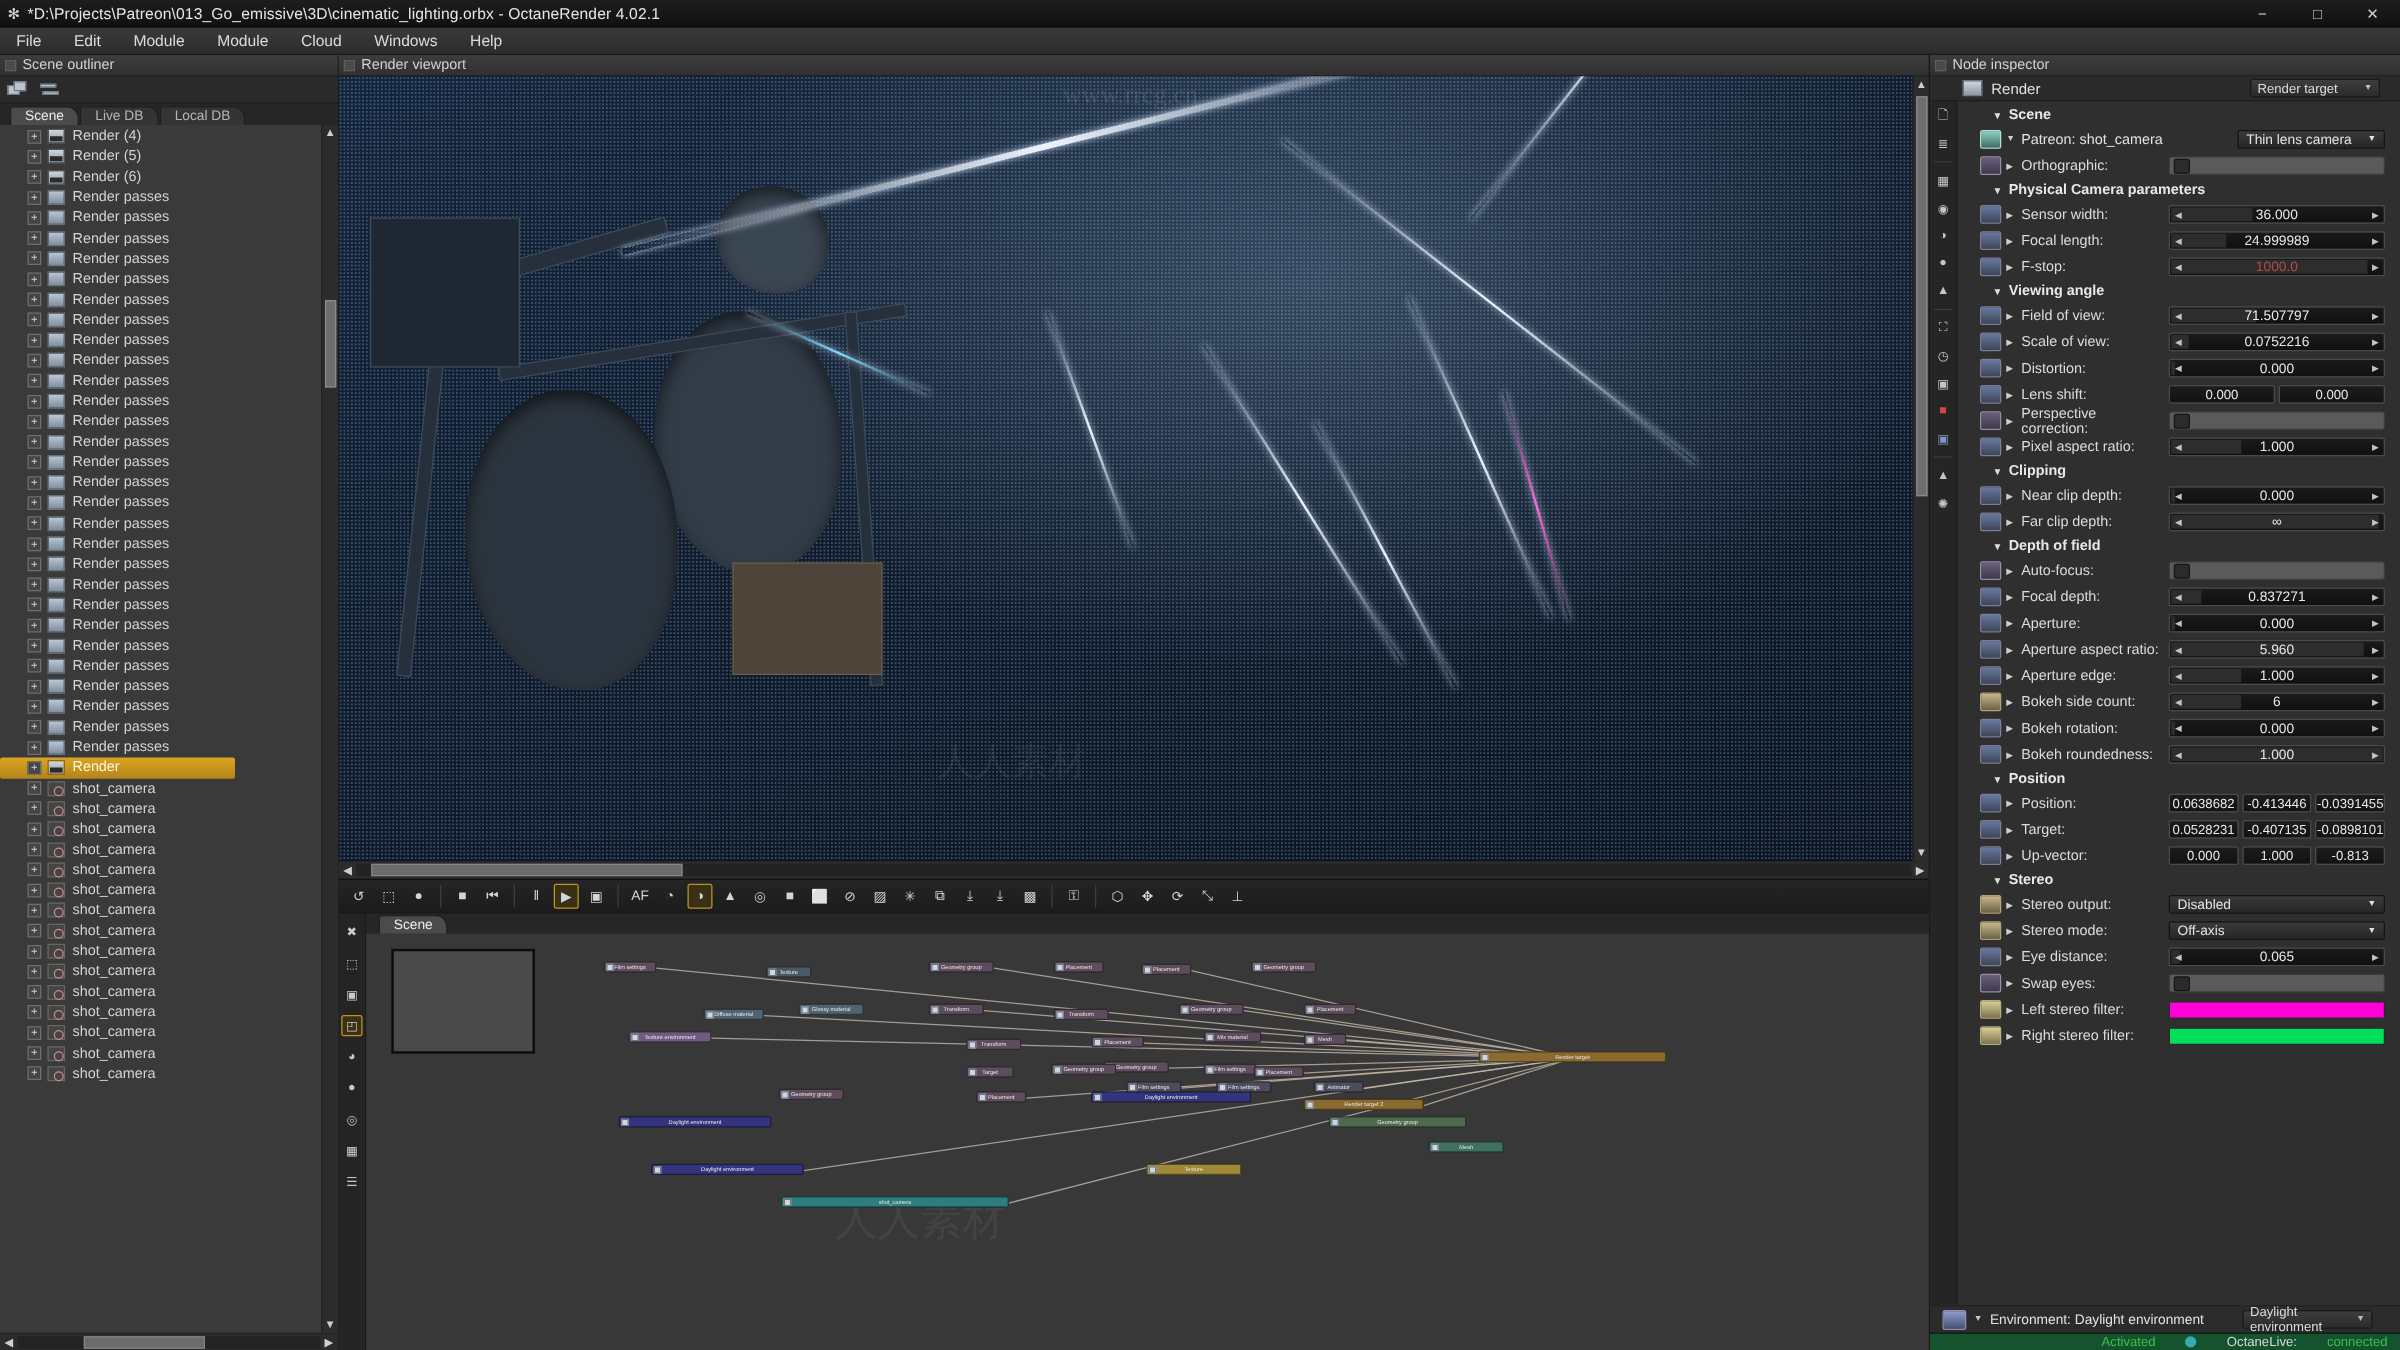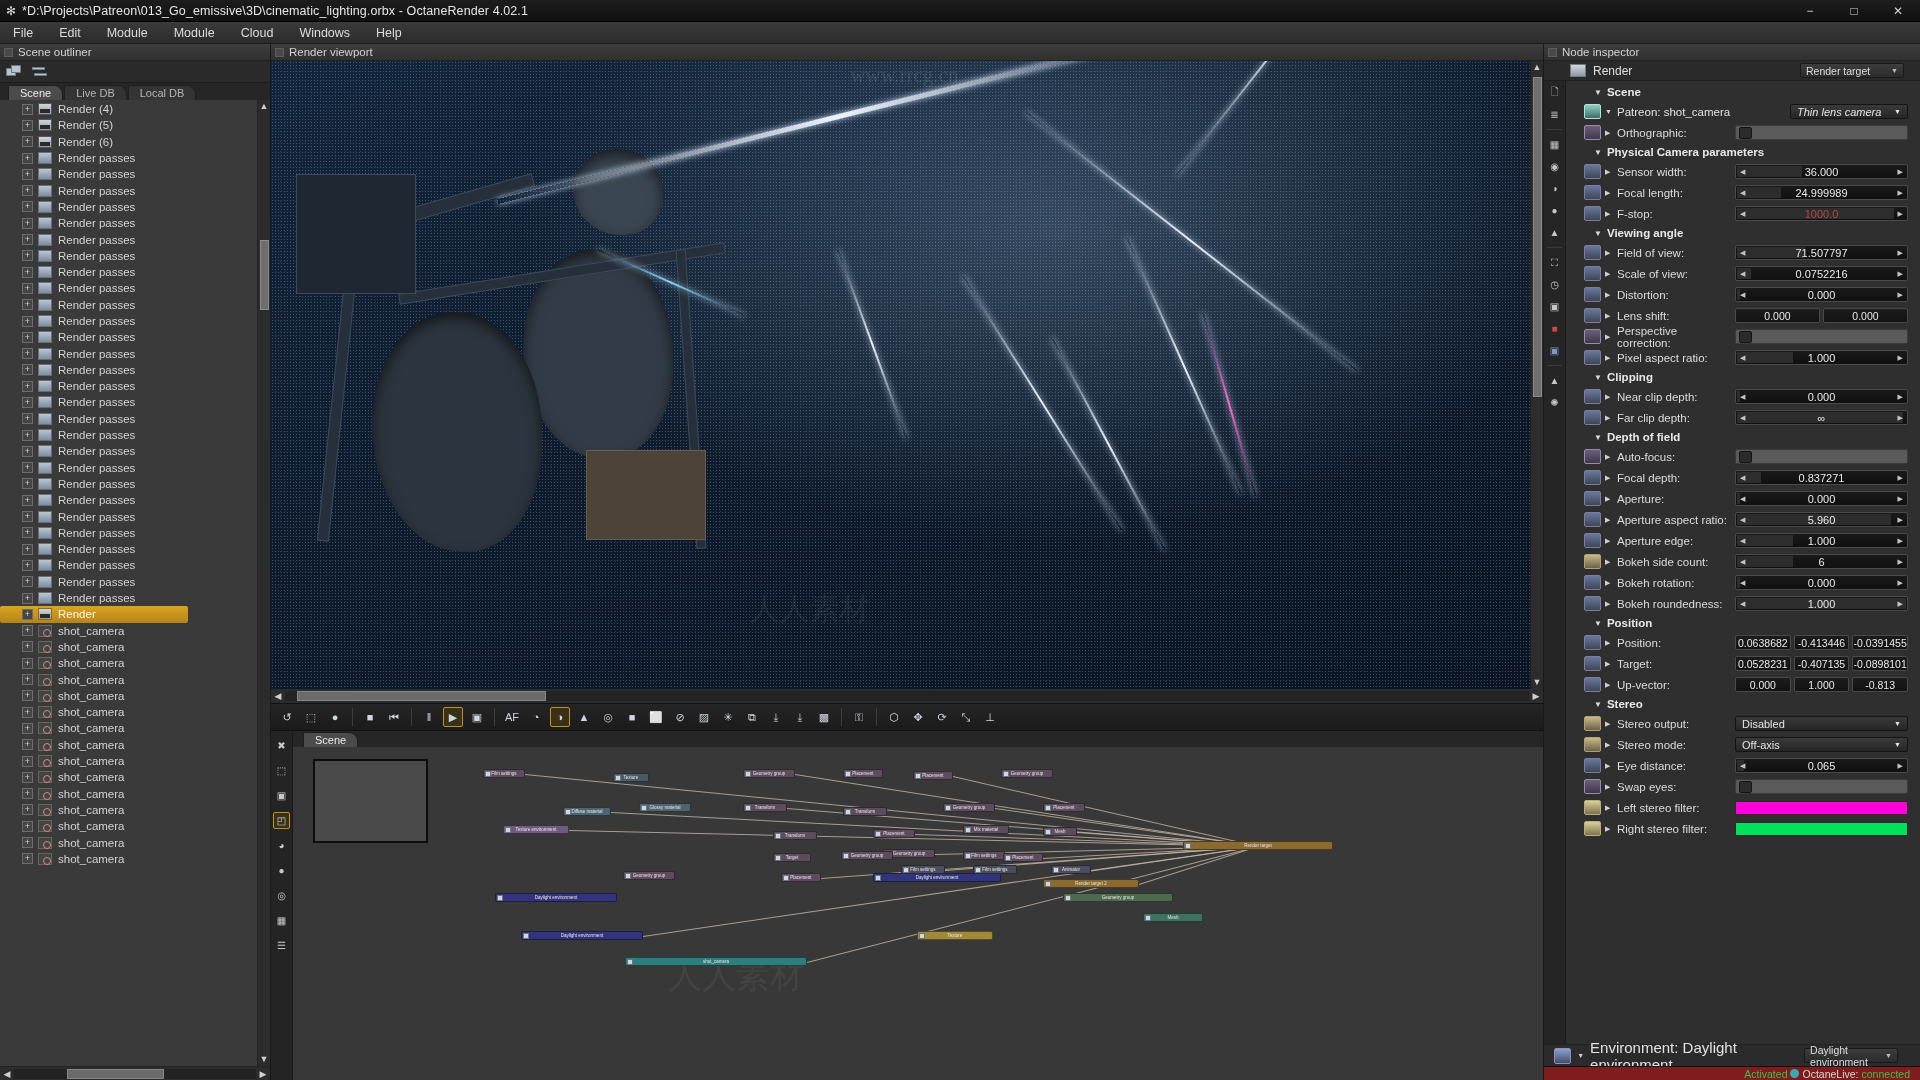--- a/index.html
+++ b/index.html
@@ -150,22 +150,22 @@
     display:flex;align-items:center;padding-left:3px;}
   .togbox i{width:13px;height:12px;background:#2b2b2b;border:1px solid #151515;border-radius:2px;display:block;}
   .dd{flex:1;height:15px;background:linear-gradient(#3a3a3a,#262626);border:1px solid #141414;border-radius:2px;
     display:flex;align-items:center;padding:0 6px;font-size:11px;color:#e4e4e4;}
   .dd .cv{margin-left:auto;font-size:7px;}
   .swatch{flex:1;height:14px;border:1px solid #2a2a2a;border-radius:1px;}
   #envRow{height:22px;display:flex;align-items:center;gap:6px;padding-left:10px;background:#2b2b2b;
     border-top:1px solid #232323;}
   #envRow .eico{width:19px;height:16px;border:1px solid #8f8fb8;border-radius:2px;
     background:linear-gradient(#8d9ecf,#43506e);}
-  #statusbar{height:14px;background:#7f1d1d;display:flex;align-items:center;justify-content:flex-end;
-    gap:3px;padding-right:10px;font-size:10.5px;border-top:1px solid #111;}
+  #statusbar{height:14px;background:#14532d;display:flex;align-items:center;justify-content:flex-end;
+    gap:24px;padding-right:10px;font-size:10.5px;border-top:1px solid #111;}
   .act{color:#3fbf4a;} .dot{width:9px;height:9px;border-radius:50%;background:#3aa8b4;}
   .conn{color:#3fbf4a;}
   .wm{position:absolute;color:rgba(255,255,255,.06);font-size:26px;pointer-events:none;
     font-family:"Liberation Serif", serif;}
 </style>
 </head>
 <body>
 
 <div id="titlebar">
   <span class="appicon">✻</span>
@@ -770,21 +770,21 @@
       </div>
       <div id="insBody">
           <div class="grp">
             <span class="tri">▼</span>
             <span>Scene</span>
           </div>
           <div class="prow">
             <span class="pico" style="background: linear-gradient(rgb(143, 208, 196), rgb(63, 109, 100)); border-color: rgb(174, 227, 216);"></span>
             <span class="ptri">▼</span>
             <span style="font-size: 11.5px; color: rgb(226, 226, 226); flex: 0 0 auto;">Patreon: shot_camera</span>
-            <span class="dd" style="max-width: 118px; margin-left: auto; margin-right: 12px; font-style: italic;">
+            <span class="dd" style="max-width: 118px; margin-left: auto; margin-right: 12px;">
               <span>Thin lens camera</span>
               <span class="cv">▼</span>
             </span>
           </div>
           <div class="prow">
             <span class="pico tog"></span>
             <span class="ptri">▶</span>
             <span class="plabel">Orthographic:</span>
             <span class="pctl">
               <span class="togbox">
@@ -1142,21 +1142,21 @@
             <span class="plabel">Right stereo filter:</span>
             <span class="pctl">
               <span class="swatch" style="background: rgb(0, 224, 90);"></span>
             </span>
           </div>
         </div>
     </div>
     <div id="envRow">
       <span class="eico"></span>
       <span style="font-size:7px;color:#ccc">▼</span>
-      <span style="font-size:15px;color:#e2e2e2">Environment: Daylight environment</span>
+      <span style="font-size:11px;color:#e2e2e2">Environment: Daylight environment</span>
       <span class="ddsm" style="margin-right:22px">
         <span>Daylight environment</span>
         <span class="cv">▼</span>
       </span>
     </div>
     <div id="statusbar">
       <span class="act">Activated</span>
       <span class="dot"></span>
       <span style="color:#d8d8d8">OctaneLive:</span>
       <span class="conn">connected</span>

